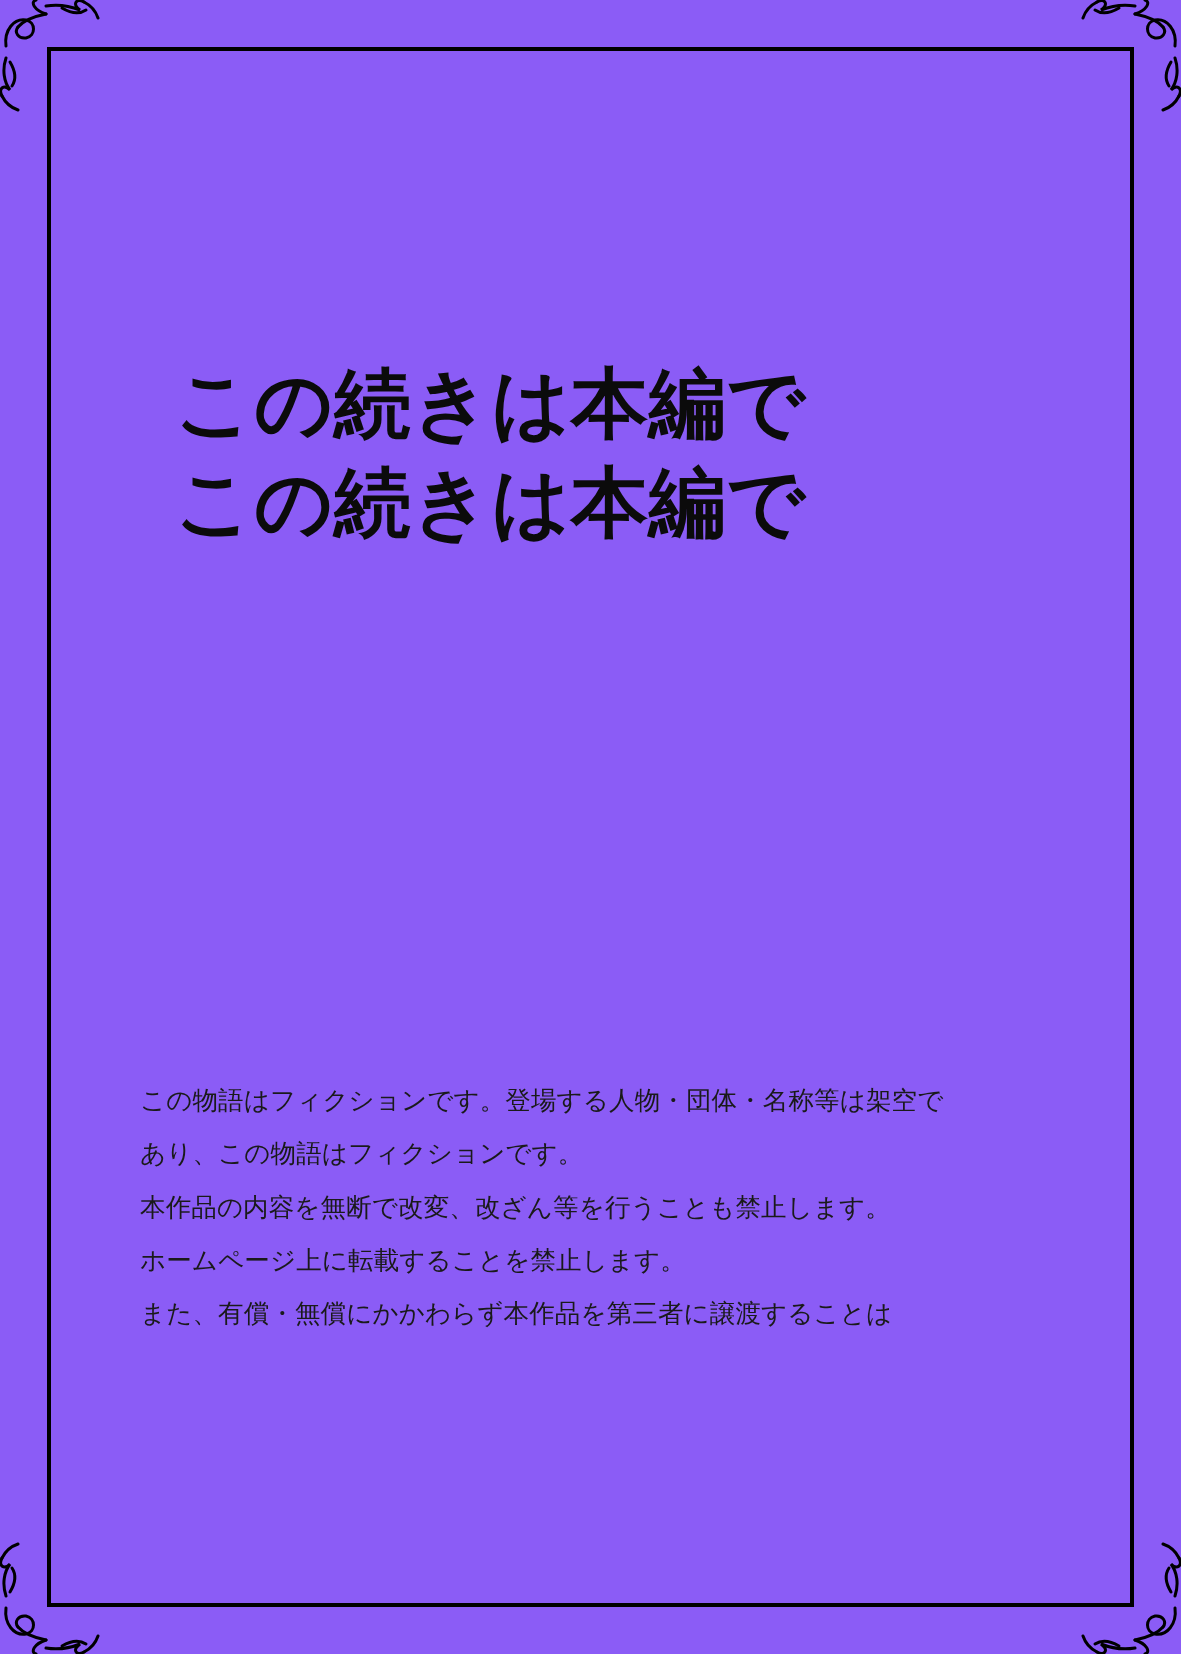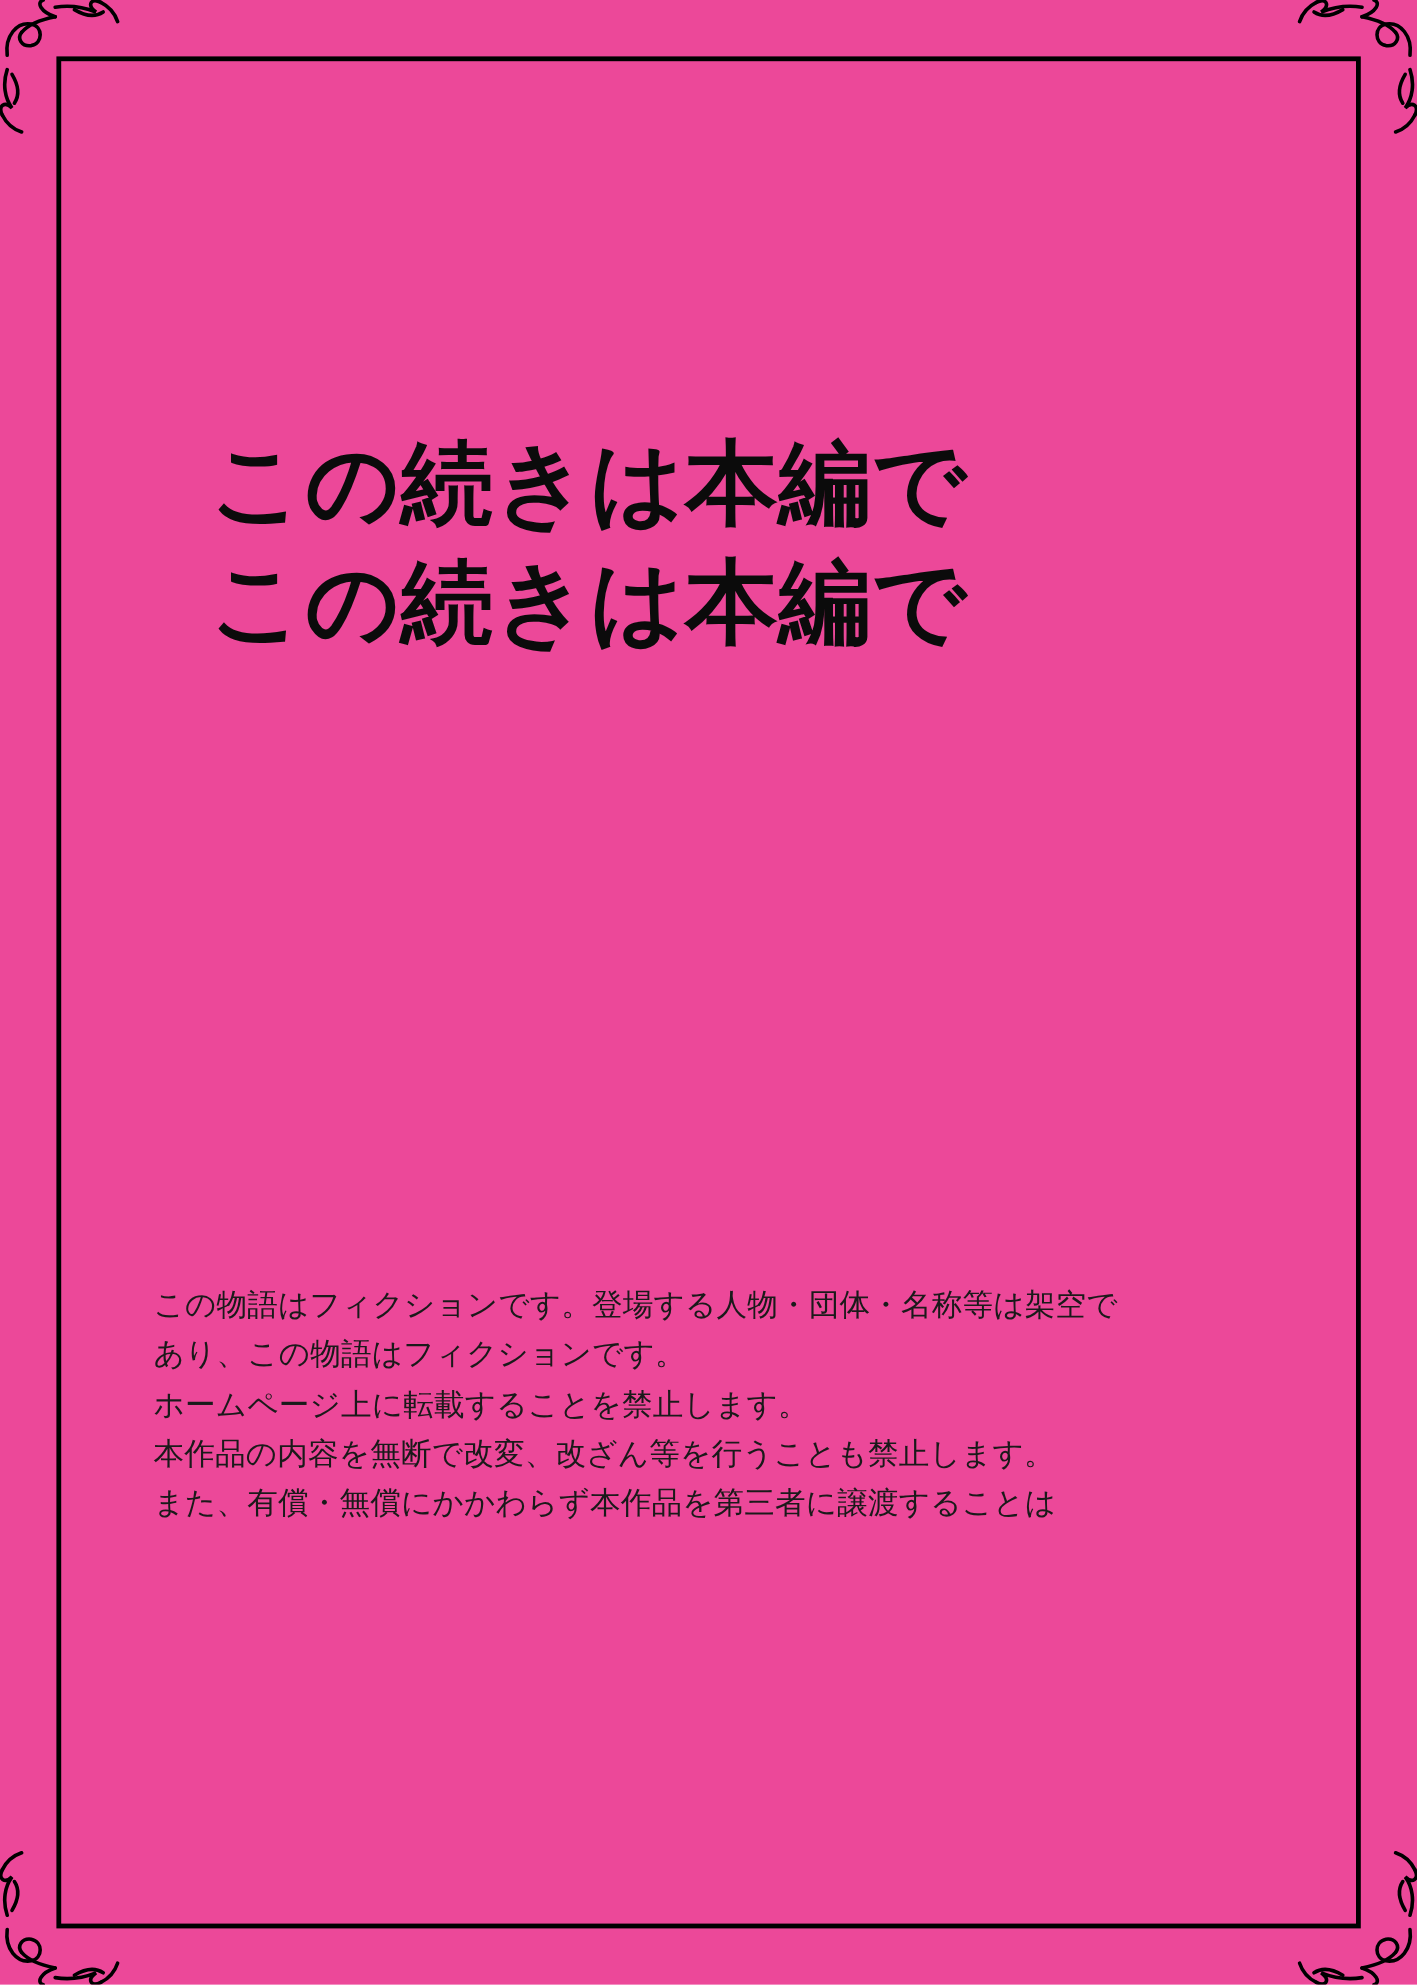--- a/index.html
+++ b/index.html
@@ -13,21 +13,21 @@
     position: relative;
     font-family: "Liberation Sans", sans-serif;
     color: #000000;
     overflow: hidden;
   }
 
   
   #page {
     position: absolute;
     inset: 0;
-    background: #ec4899;
+    background: #8b5cf6;
   }
 
   
   #frame-rect {
     position: absolute;
     left: 47px;
     top: 47px;
     width: 1087px;
     height: 1560px;
     border: 4px solid #000000;
@@ -64,21 +64,21 @@
   }
 
   
   #disclaimer {
     position: absolute;
     left: 128px;
     top: 1068px;
     width: 880px;
   }
   #disclaimer p {
-    margin: 0;
+    margin: 12px;
     font-family: "DejaVu Sans", sans-serif;
     font-size: 25.5px;
     line-height: 1.62;
     color: #1a1a1a;
     letter-spacing: 0.005em;
   }
 </style>
 </head>
 <body>
 
@@ -143,18 +143,18 @@
   </div>
 
   <div id="headline">
     <div class="line">この続きは本編で</div>
     <div class="line">この続きは本編で</div>
   </div>
 
   <div id="disclaimer">
     <p>この物語はフィクションです。登場する人物・団体・名称等は架空で</p>
     <p>あり、この物語はフィクションです。</p>
+    <p>本作品の内容を無断で改変、改ざん等を行うことも禁止します。</p>
     <p>ホームページ上に転載することを禁止します。</p>
-    <p>本作品の内容を無断で改変、改ざん等を行うことも禁止します。</p>
     <p>また、有償・無償にかかわらず本作品を第三者に譲渡することは</p>
   </div>
 
 </div>
 
 </body></html>

